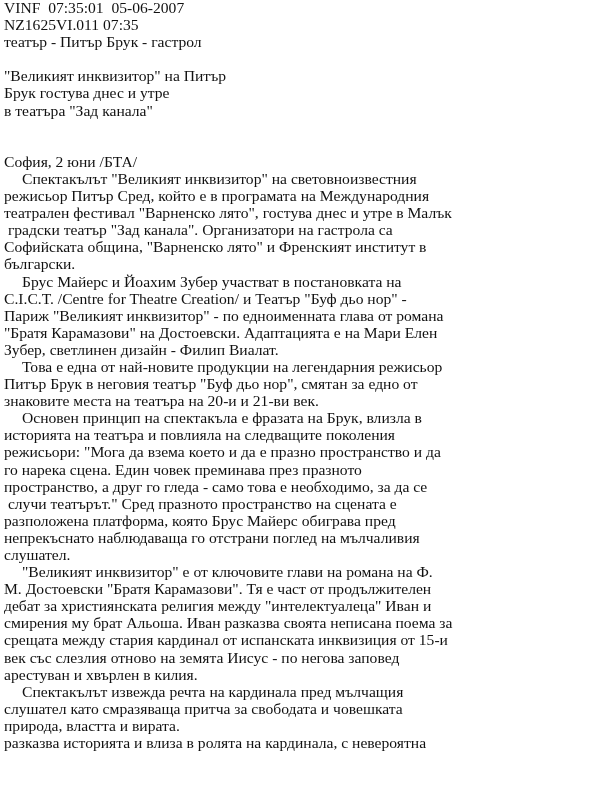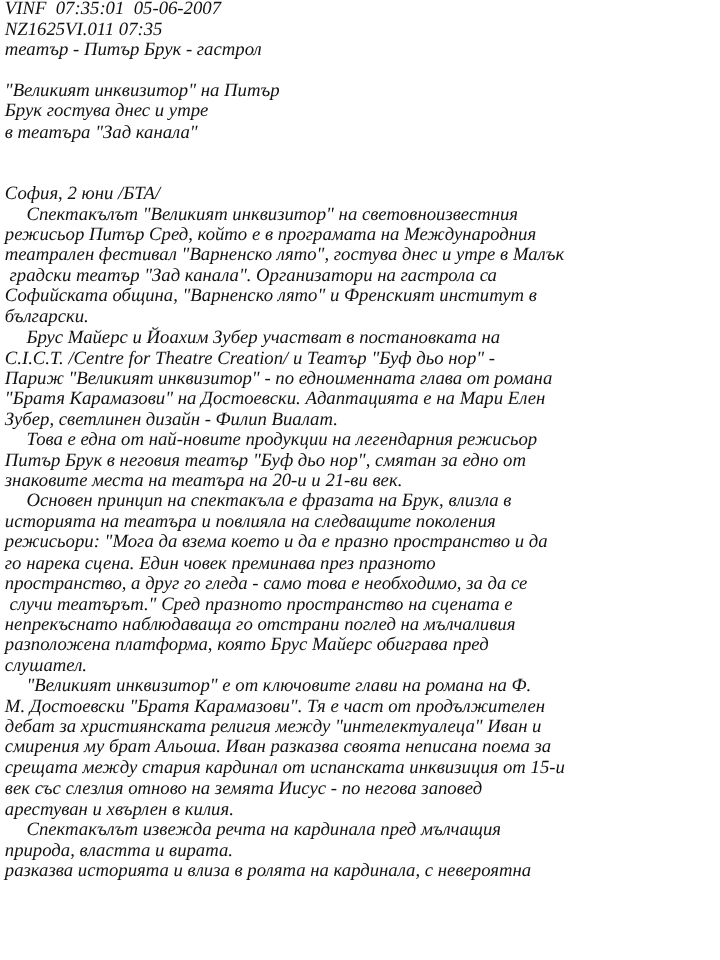--- a/index.html
+++ b/index.html
@@ -3,21 +3,21 @@
 <meta charset="utf-8">
 <style>
   html, body { margin: 0; padding: 0; background: #ffffff; }
   body {
     width: 600px; height: 800px; overflow: hidden;
     font-family: "Liberation Serif", "DejaVu Serif", serif;
     font-size: 15.6px; line-height: 17.1px; color: #111111;
     position: relative;
   }
   .doc { position: absolute; left: 4px; top: -1px; width: 596px; }
-  .line { white-space: pre; display: block; height: 17.1px; font-style: italic; }
+  .line { white-space: pre; display: block; height: 17.1px; }
   .blank { height: 17.1px; }
   .indent { padding-left: 18px; }
 </style>
 </head>
 <body>
 
 <div class="doc">
   <span class="line">VINF  07:35:01  05-06-2007</span>
   <span class="line">NZ1625VI.011 07:35</span>
   <span class="line">театър - Питър Брук - гастрол</span>
@@ -56,37 +56,38 @@
     <span class="line">знаковите места на театъра на 20-и и 21-ви век.</span>
   </div>
 
   <div>
     <span class="line indent">Основен принцип на спектакъла е фразата на Брук, влизла в</span>
     <span class="line">историята на театъра и повлияла на следващите поколения</span>
     <span class="line">режисьори: "Мога да взема което и да е празно пространство и да</span>
     <span class="line">го нарека сцена. Един човек преминава през празното</span>
     <span class="line">пространство, а друг го гледа - само това е необходимо, за да се</span>
     <span class="line"> случи театърът." Сред празното пространство на сцената е</span>
+    <span class="line">разположена платформа, която Брус Майерс обиграва пред</span>
     <span class="line">непрекъснато наблюдаваща го отстрани поглед на мълчаливия</span>
-    <span class="line">разположена платформа, която Брус Майерс обиграва пред</span>
     <span class="line">слушател.</span>
   </div>
 
   <div>
     <span class="line indent">"Великият инквизитор" е от ключовите глави на романа на Ф.</span>
     <span class="line">М. Достоевски "Братя Карамазови". Тя е част от продължителен</span>
     <span class="line">дебат за християнската религия между "интелектуалеца" Иван и</span>
     <span class="line">смирения му брат Альоша. Иван разказва своята неписана поема за</span>
     <span class="line">срещата между стария кардинал от испанската инквизиция от 15-и</span>
     <span class="line">век със слезлия отново на земята Иисус - по негова заповед</span>
     <span class="line">арестуван и хвърлен в килия.</span>
   </div>
 
   <div>
     <span class="line indent">Спектакълът извежда речта на кардинала пред мълчащия</span>
+    <span class="line">слушател като смразяваща притча за свободата и човешката</span>
     <span class="line">природа, властта и вирата.</span>
   </div>
 
   <div>
     <span class="line">разказва историята и влиза в ролята на кардинала, с невероятна</span>
 
   </div>
 </div>
 
 </body></html>

